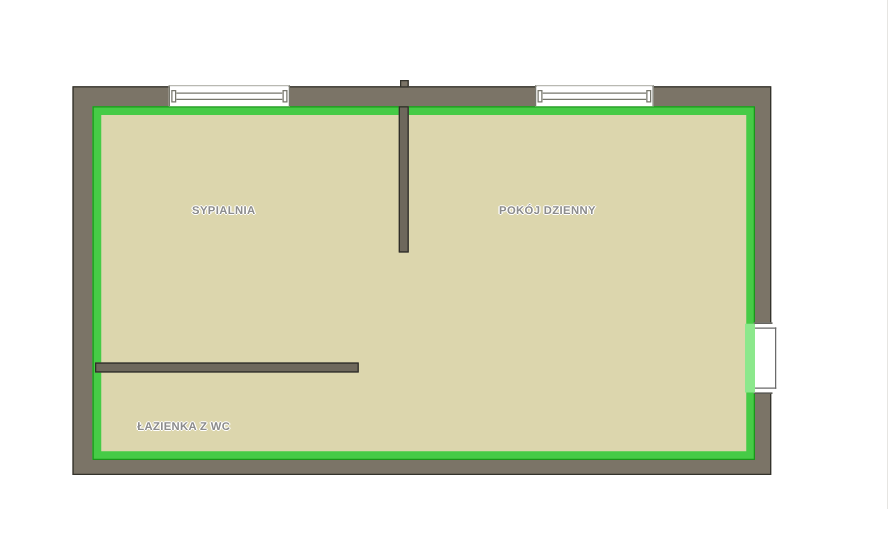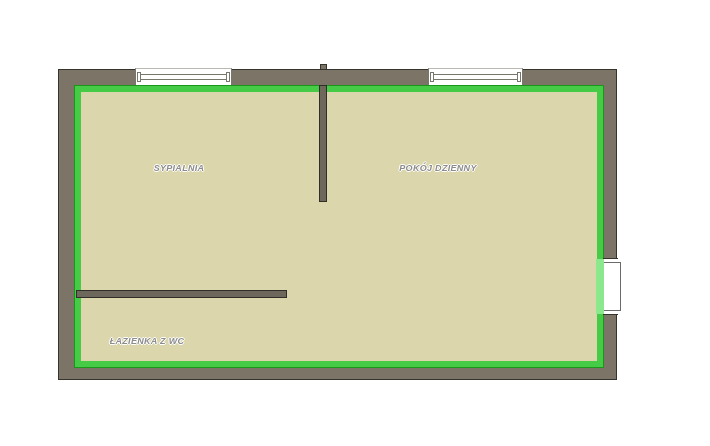--- a/index.html
+++ b/index.html
@@ -3,21 +3,21 @@
 <meta charset="utf-8">
 <style>
   html,body{margin:0;padding:0;background:#fff;}
   .canvas{
     position:relative;
     width:710px;height:446px;
     background:var(--background,#fff);
     font-family:"Liberation Sans", sans-serif;
     overflow:hidden;
   }
-  .abs{position:absolute;box-sizing:border-box;font-style:italic;}
+  .abs{position:absolute;box-sizing:border-box;}
 
   
   .outer-wall{
     left:58px;top:69px;width:559px;height:311px;
     background:var(--wall);
     border:1px solid var(--wall-outline);
     z-index:1;
   }
   
   .green-band{

